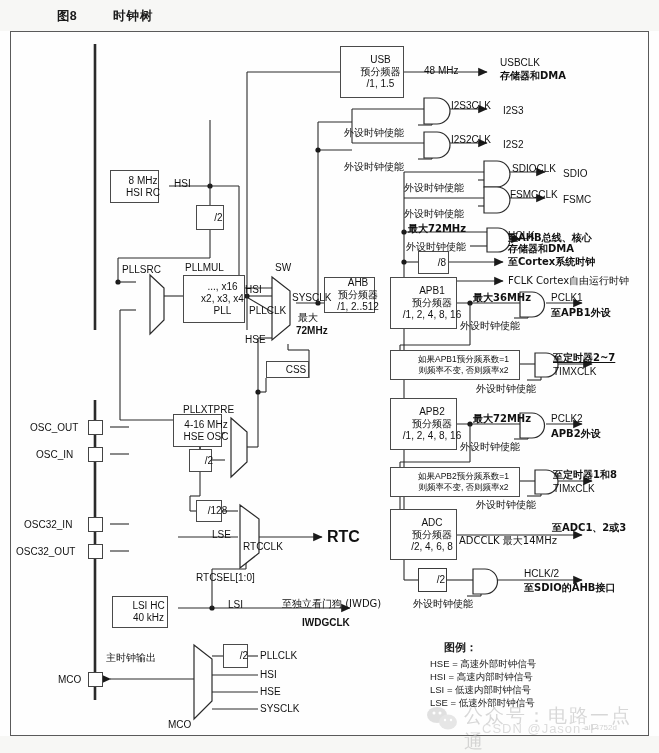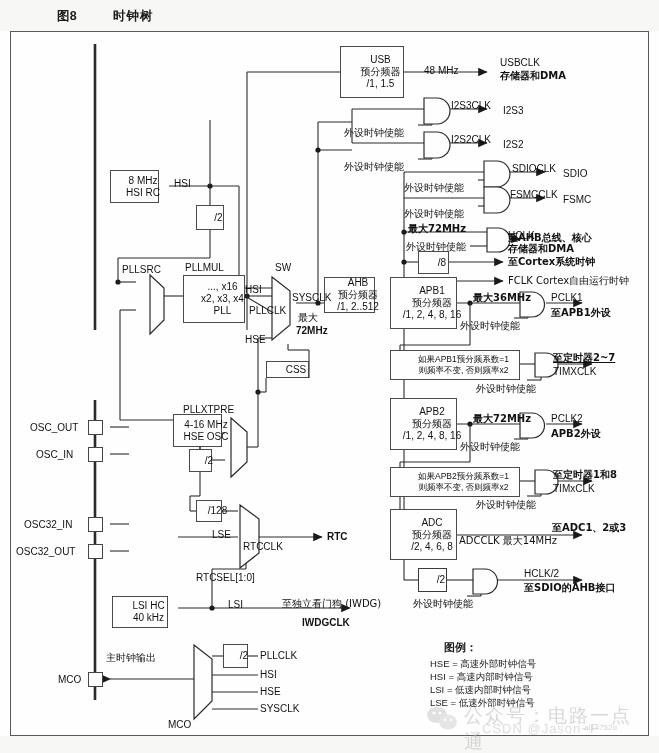--- a/index.html
+++ b/index.html
@@ -21,21 +21,21 @@
     border:1.5px solid #5a5a5a;background:#fefefe;box-sizing:border-box;
   }
   #footerbar{position:absolute;left:0;top:736px;width:659px;height:17px;background:#f7f7f5;}
 
   .svgwrap{position:absolute;left:0;top:0;width:659px;height:753px;pointer-events:none;}
 
   
   .lbl{position:absolute;font-size:10px;line-height:11.5px;white-space:nowrap;color:#111;}
   .lbl.b{font-weight:bold;}
   .lbl.cn{font-family:"DejaVu Sans","Liberation Sans",sans-serif;}
-  .lbl.big{font-size:10px;font-weight:bold;}
+  .lbl.big{font-size:16px;font-weight:bold;}
 
   
   .box{
     position:absolute;border:1.2px solid #4a4a4a;background:#fefefe;box-sizing:border-box;
     display:flex;flex-direction:column;align-items:center;justify-content:center;
     font-size:10px;line-height:12px;text-align:center;color:#111;padding-left:17px;
   }
   .box.dark{border:1.4px solid #3a3a3a;}
   .box .ln{white-space:nowrap;}
   .pinbox{

